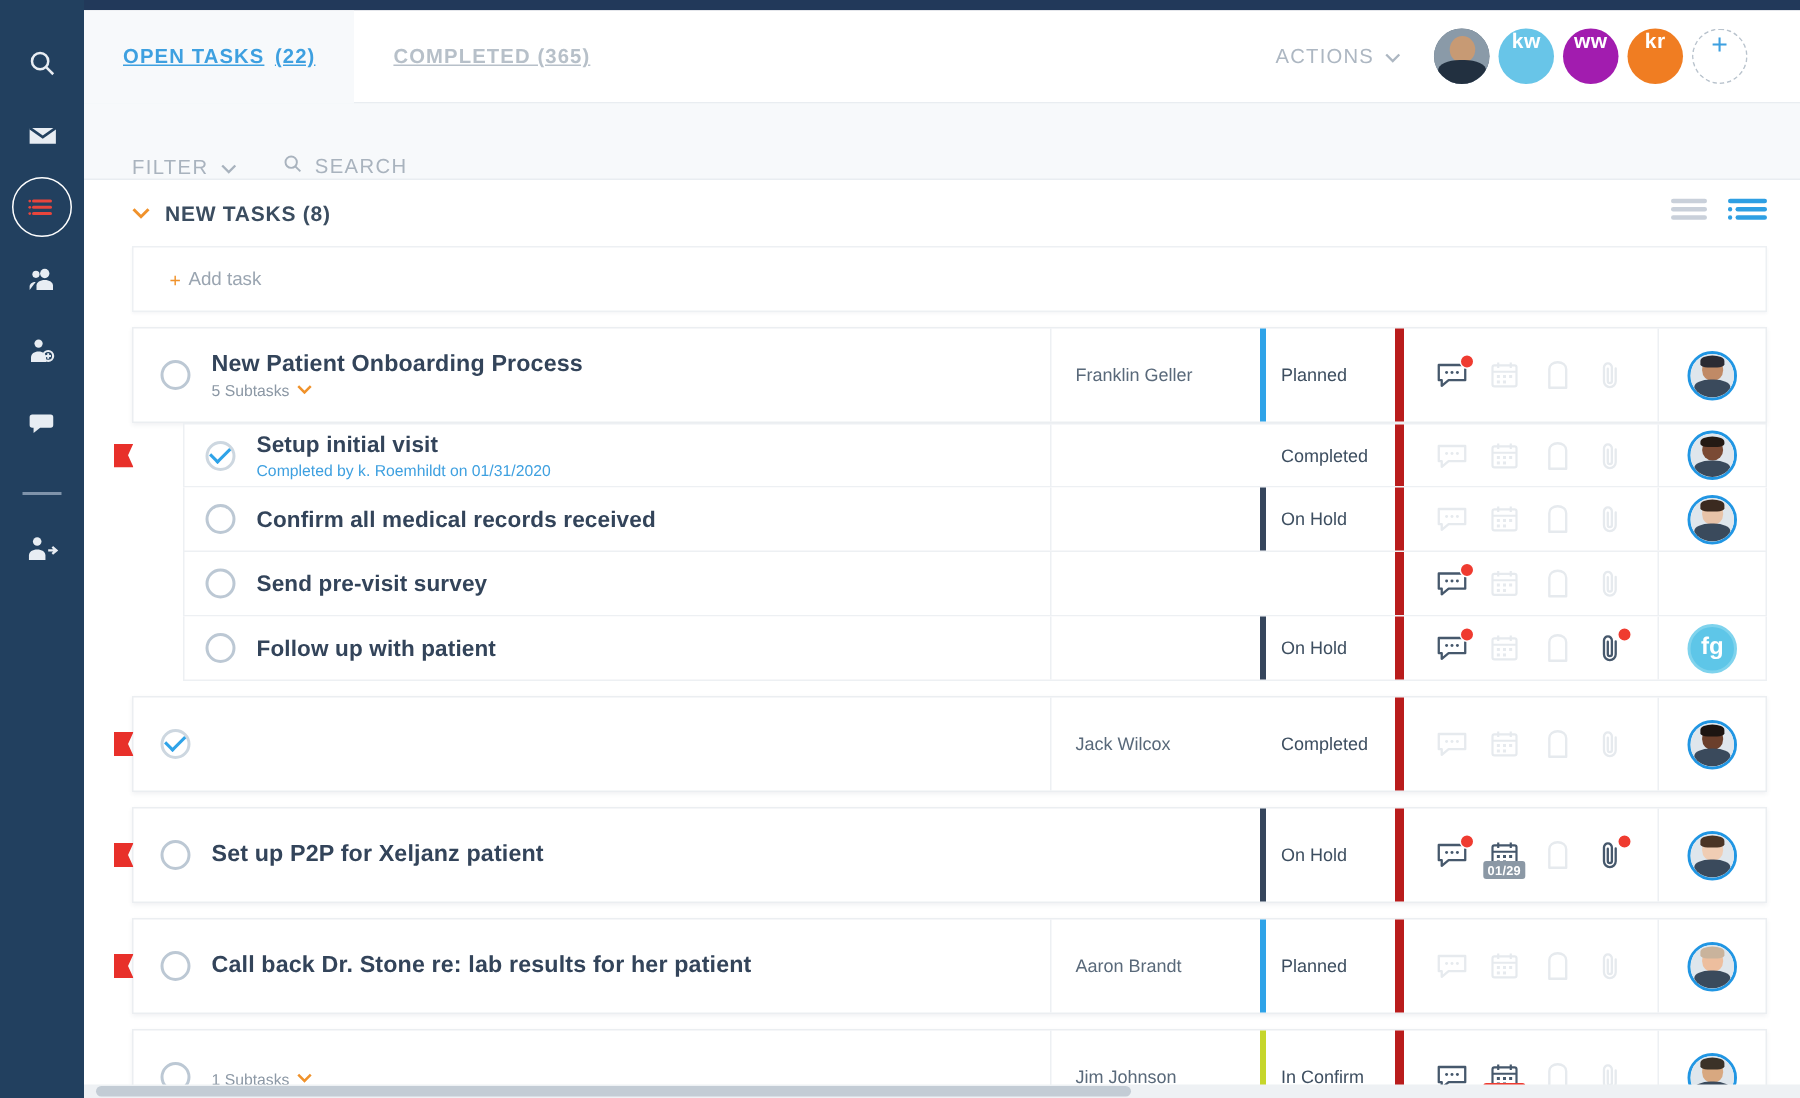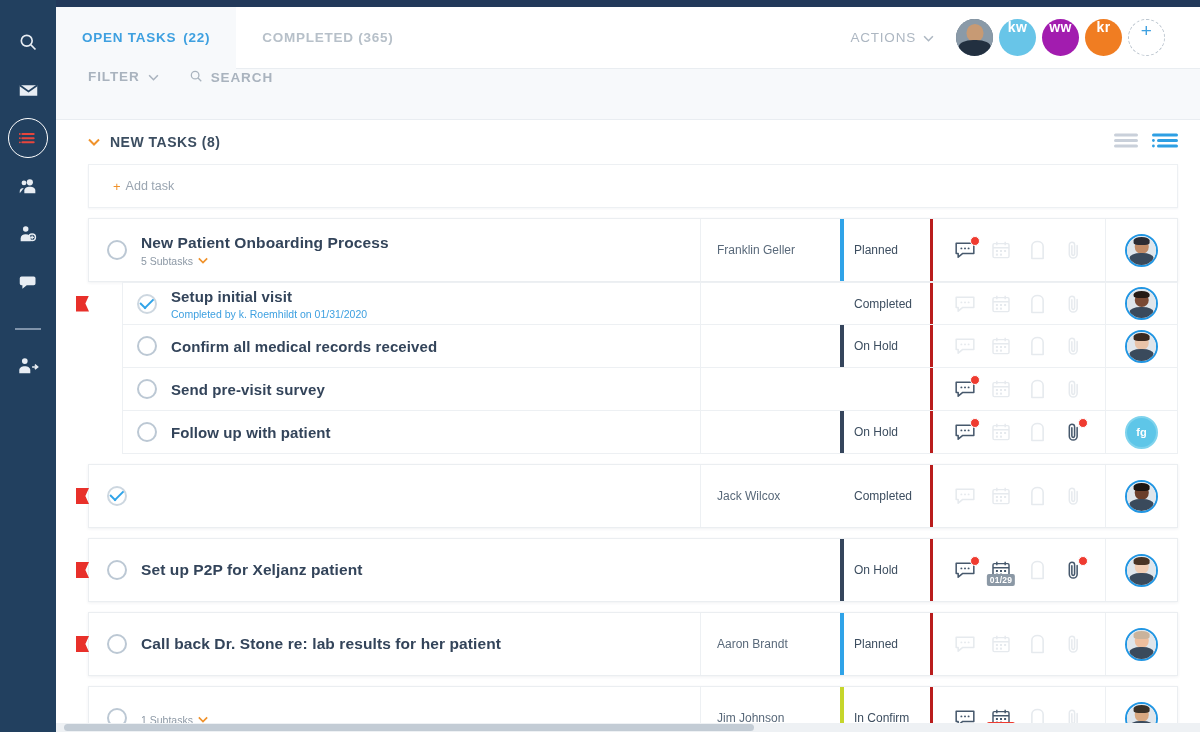--- a/index.html
+++ b/index.html
@@ -36,21 +36,21 @@
 
   
   .tabbar {
     position:relative; height:62px; background:#ffffff;
     border-bottom:1px solid #e9edf1;
     display:flex; align-items:center;
   }
   .tab {
     height:62px; display:flex; align-items:center; padding:0 26px;
     font-size:13.5px; font-weight:bold; letter-spacing:.75px;
-    color:#b7c0c9; cursor:pointer; white-space:nowrap;
+    color:#b7c0c9; cursor:pointer; white-space:nowrap;text-decoration:underline;
   }
   .tab.active { color:#3ea0e0; background:#f7f9fb; }
   .tab .cnt { margin-left:7px; }
 
   .actions-wrap {
     margin-left:auto; display:flex; align-items:center; gap:0; padding-right:35px;
   }
   .actions-btn {
     font-size:13.5px; letter-spacing:.8px; color:#adb7c2; cursor:pointer;
     display:flex; align-items:center; gap:7px; margin-right:22px;
@@ -68,21 +68,21 @@
   .av.ww { background:#a21caf; }
   .av.kr { background:#f07d22; }
   .av.plus {
     background:#ffffff; border:1.6px dashed #b9c3cd; color:#3ea0e0;
     font-size:19px; font-weight:normal;
   }
 
   
   .filterbar {
     height:51px; background:#f7f9fb; border-bottom:1px solid #e9edf1;
-    display:flex; align-items:flex-start; padding-left:32px; gap:30px;font-weight:bold;
+    display:flex; align-items:flex-end; padding-left:32px; gap:30px;
   }
   .filter-item {
     display:flex; align-items:center; gap:8px;
     color:#a9b3be; font-size:13.5px; letter-spacing:.9px; cursor:pointer;
   }
 
   
   .group-head {
     height:44px; display:flex; align-items:center; padding-left:32px;
     background:#ffffff; gap:10px;
@@ -144,21 +144,21 @@
     flex:0 0 140px; border-left:1px solid #edf0f3;
     display:flex; align-items:center; padding-left:16px;
     font-size:12px; color:#59697a; white-space:nowrap;
   }
   .c-status {
     flex:0 0 90px; display:flex; align-items:center; padding-left:14px;
     font-size:12px; color:#3d4e60; position:relative; white-space:nowrap;
   }
   .statusbar { position:absolute; left:0; top:0; bottom:0; width:4px; }
   .c-icons {
-    flex:0 0 175px; border-left:3px solid #b91c1c;
+    flex:0 0 175px; border-left:6px solid #b91c1c;
     display:flex; align-items:center; justify-content:space-around; padding:0 14px;
   }
   .ic { position:relative; width:22px; height:22px; display:flex; align-items:center; justify-content:center; cursor:pointer; }
   .ic svg { display:block; }
   .dot {
     position:absolute; top:-3px; right:-4px; width:10px; height:10px;
     border-radius:50%; background:#ef3b30; border:1.5px solid #ffffff;
   }
   .datebadge {
     position:absolute; bottom:-5px; left:50%; transform:translateX(-50%);
@@ -169,21 +169,21 @@
   .datebadge.red { background:#ef3b30; }
 
   .c-avatar {
     flex:0 0 72px; border-left:1px solid #edf0f3;
     display:flex; align-items:center; justify-content:center;
   }
   .ravatar {
     width:33px; height:33px; border-radius:50%;
     border:2px solid #2196e3; overflow:hidden;
     display:flex; align-items:center; justify-content:center;
-    color:#ffffff; font-size:11px; font-weight:bold; position:relative;
+    color:#ffffff; font-size:16px; font-weight:bold; position:relative;
   }
   .ravatar.init { background:#5ec6e8; border-color:#7fd3ed; }
 
   
   .face { width:100%; height:100%; position:relative; }
   .face::before {
     content:""; position:absolute; left:50%; top:16%; transform:translateX(-50%);
     width:46%; height:46%; border-radius:50%;
   }
   .face::after {

